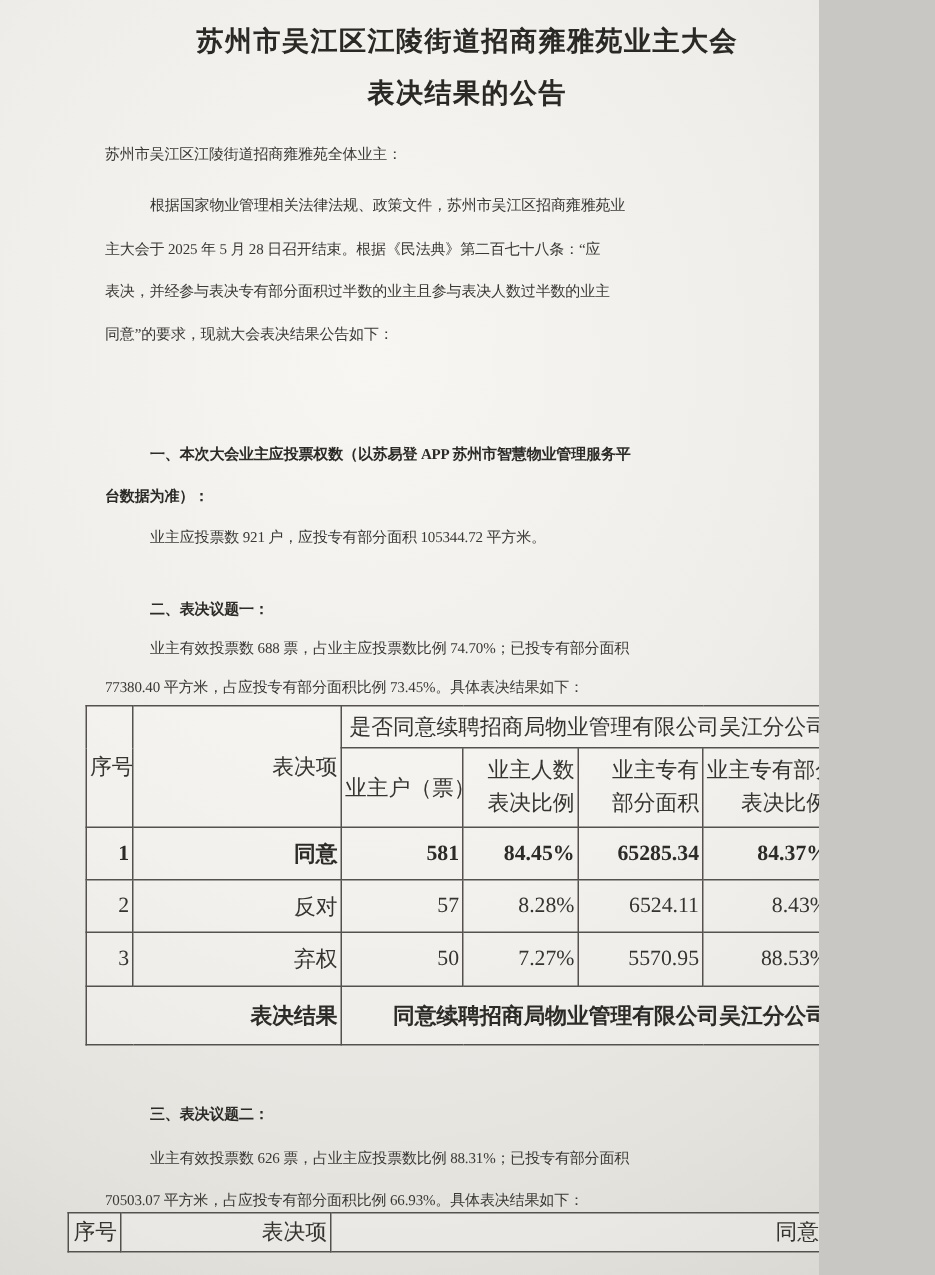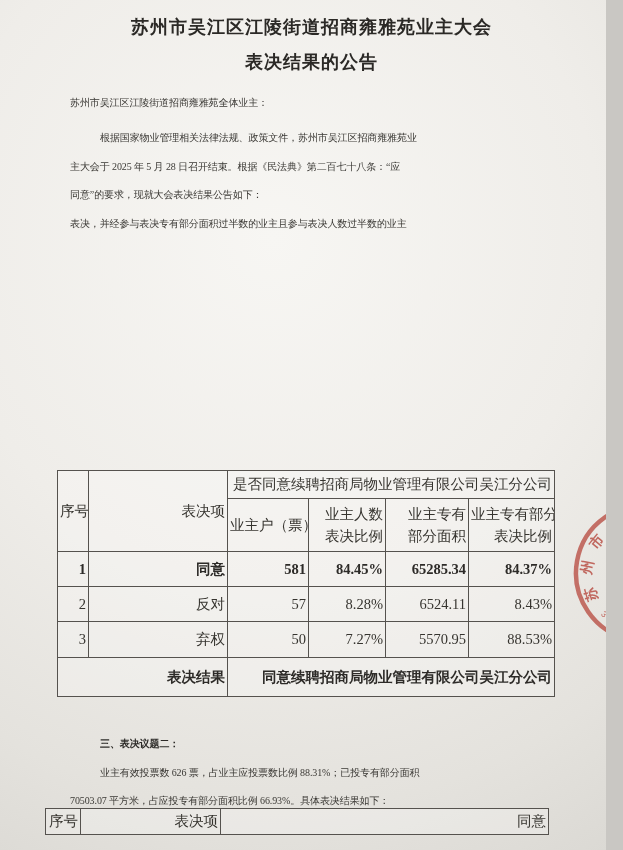--- a/index.html
+++ b/index.html
@@ -1,18 +1,18 @@
 <!DOCTYPE html>
 <html><head>
 <meta charset="utf-8">
 <style>
   * { margin:0; padding:0; box-sizing:border-box; }
   html,body { background:#c9c7c3; }
   .page {
-    position:relative; width:606px; height:850px; overflow:hidden;
+    position:relative; width:546px; height:850px; overflow:hidden;
     background: radial-gradient(ellipse 120% 90% at 45% 28%, #f7f6f3 0%, #efede9 45%, #e4e2dd 75%, #d7d5d0 100%);
     font-family:"Liberation Serif","DejaVu Serif",serif;
     color:#343230;
   }
   .abs { position:absolute; }
   .title-block { top:10px; left:0; width:623px; text-align:center;
     font-size:18px; font-weight:bold; line-height:35px; color:#2b2926; letter-spacing:1px; }
   .body-line { font-size:10px; letter-spacing:-0.1px; white-space:nowrap; color:#3a3834; }
   .blk { line-height:28.5px; }
   .indent { padding-left:30px; }
@@ -33,25 +33,35 @@
   <div class="abs title-block">
     <div>苏州市吴江区江陵街道招商雍雅苑业主大会</div>
     <div>表决结果的公告</div>
   </div>
 
   <div class="abs body-line" style="left:70px; top:96px;">苏州市吴江区江陵街道招商雍雅苑全体业主：</div>
 
   <div class="abs blk" style="left:70px; top:124px;">
     <div class="body-line indent">根据国家物业管理相关法律法规、政策文件，苏州市吴江区招商雍雅苑业</div>
     <div class="body-line">主大会于 2025 年 5 月 28 日召开结束。根据《民法典》第二百七十八条：“应</div>
+    <div class="body-line">表决，并经参与表决专有部分面积过半数的业主且参与表决人数过半数的业主</div>
     <div class="body-line">同意”的要求，现就大会表决结果公告如下：</div>
-    <div class="body-line">表决，并经参与表决专有部分面积过半数的业主且参与表决人数过半数的业主</div>
   </div>
 
+  <div class="abs" style="left:70px; top:290px; line-height:27.5px;">
+    <div class="body-line indent bold">一、本次大会业主应投票权数（以苏易登 APP 苏州市智慧物业管理服务平</div>
+    <div class="body-line bold">台数据为准）：</div>
+    <div class="body-line indent">业主应投票数 921 户，应投专有部分面积 105344.72 平方米。</div>
+  </div>
 
+  <div class="abs" style="left:70px; top:394px; line-height:26px;">
+    <div class="body-line indent bold">二、表决议题一：</div>
+    <div class="body-line indent">业主有效投票数 688 票，占业主应投票数比例 74.70%；已投专有部分面积</div>
+    <div class="body-line">77380.40 平方米，占应投专有部分面积比例 73.45%。具体表决结果如下：</div>
+  </div>
 
   <table class="abs t1">
     <colgroup>
       <col style="width:31px">
         <col style="width:139px">
         <col style="width:81px">
       <col style="width:77px">
         <col style="width:83px">
         <col style="width:86px">
     </colgroup>

